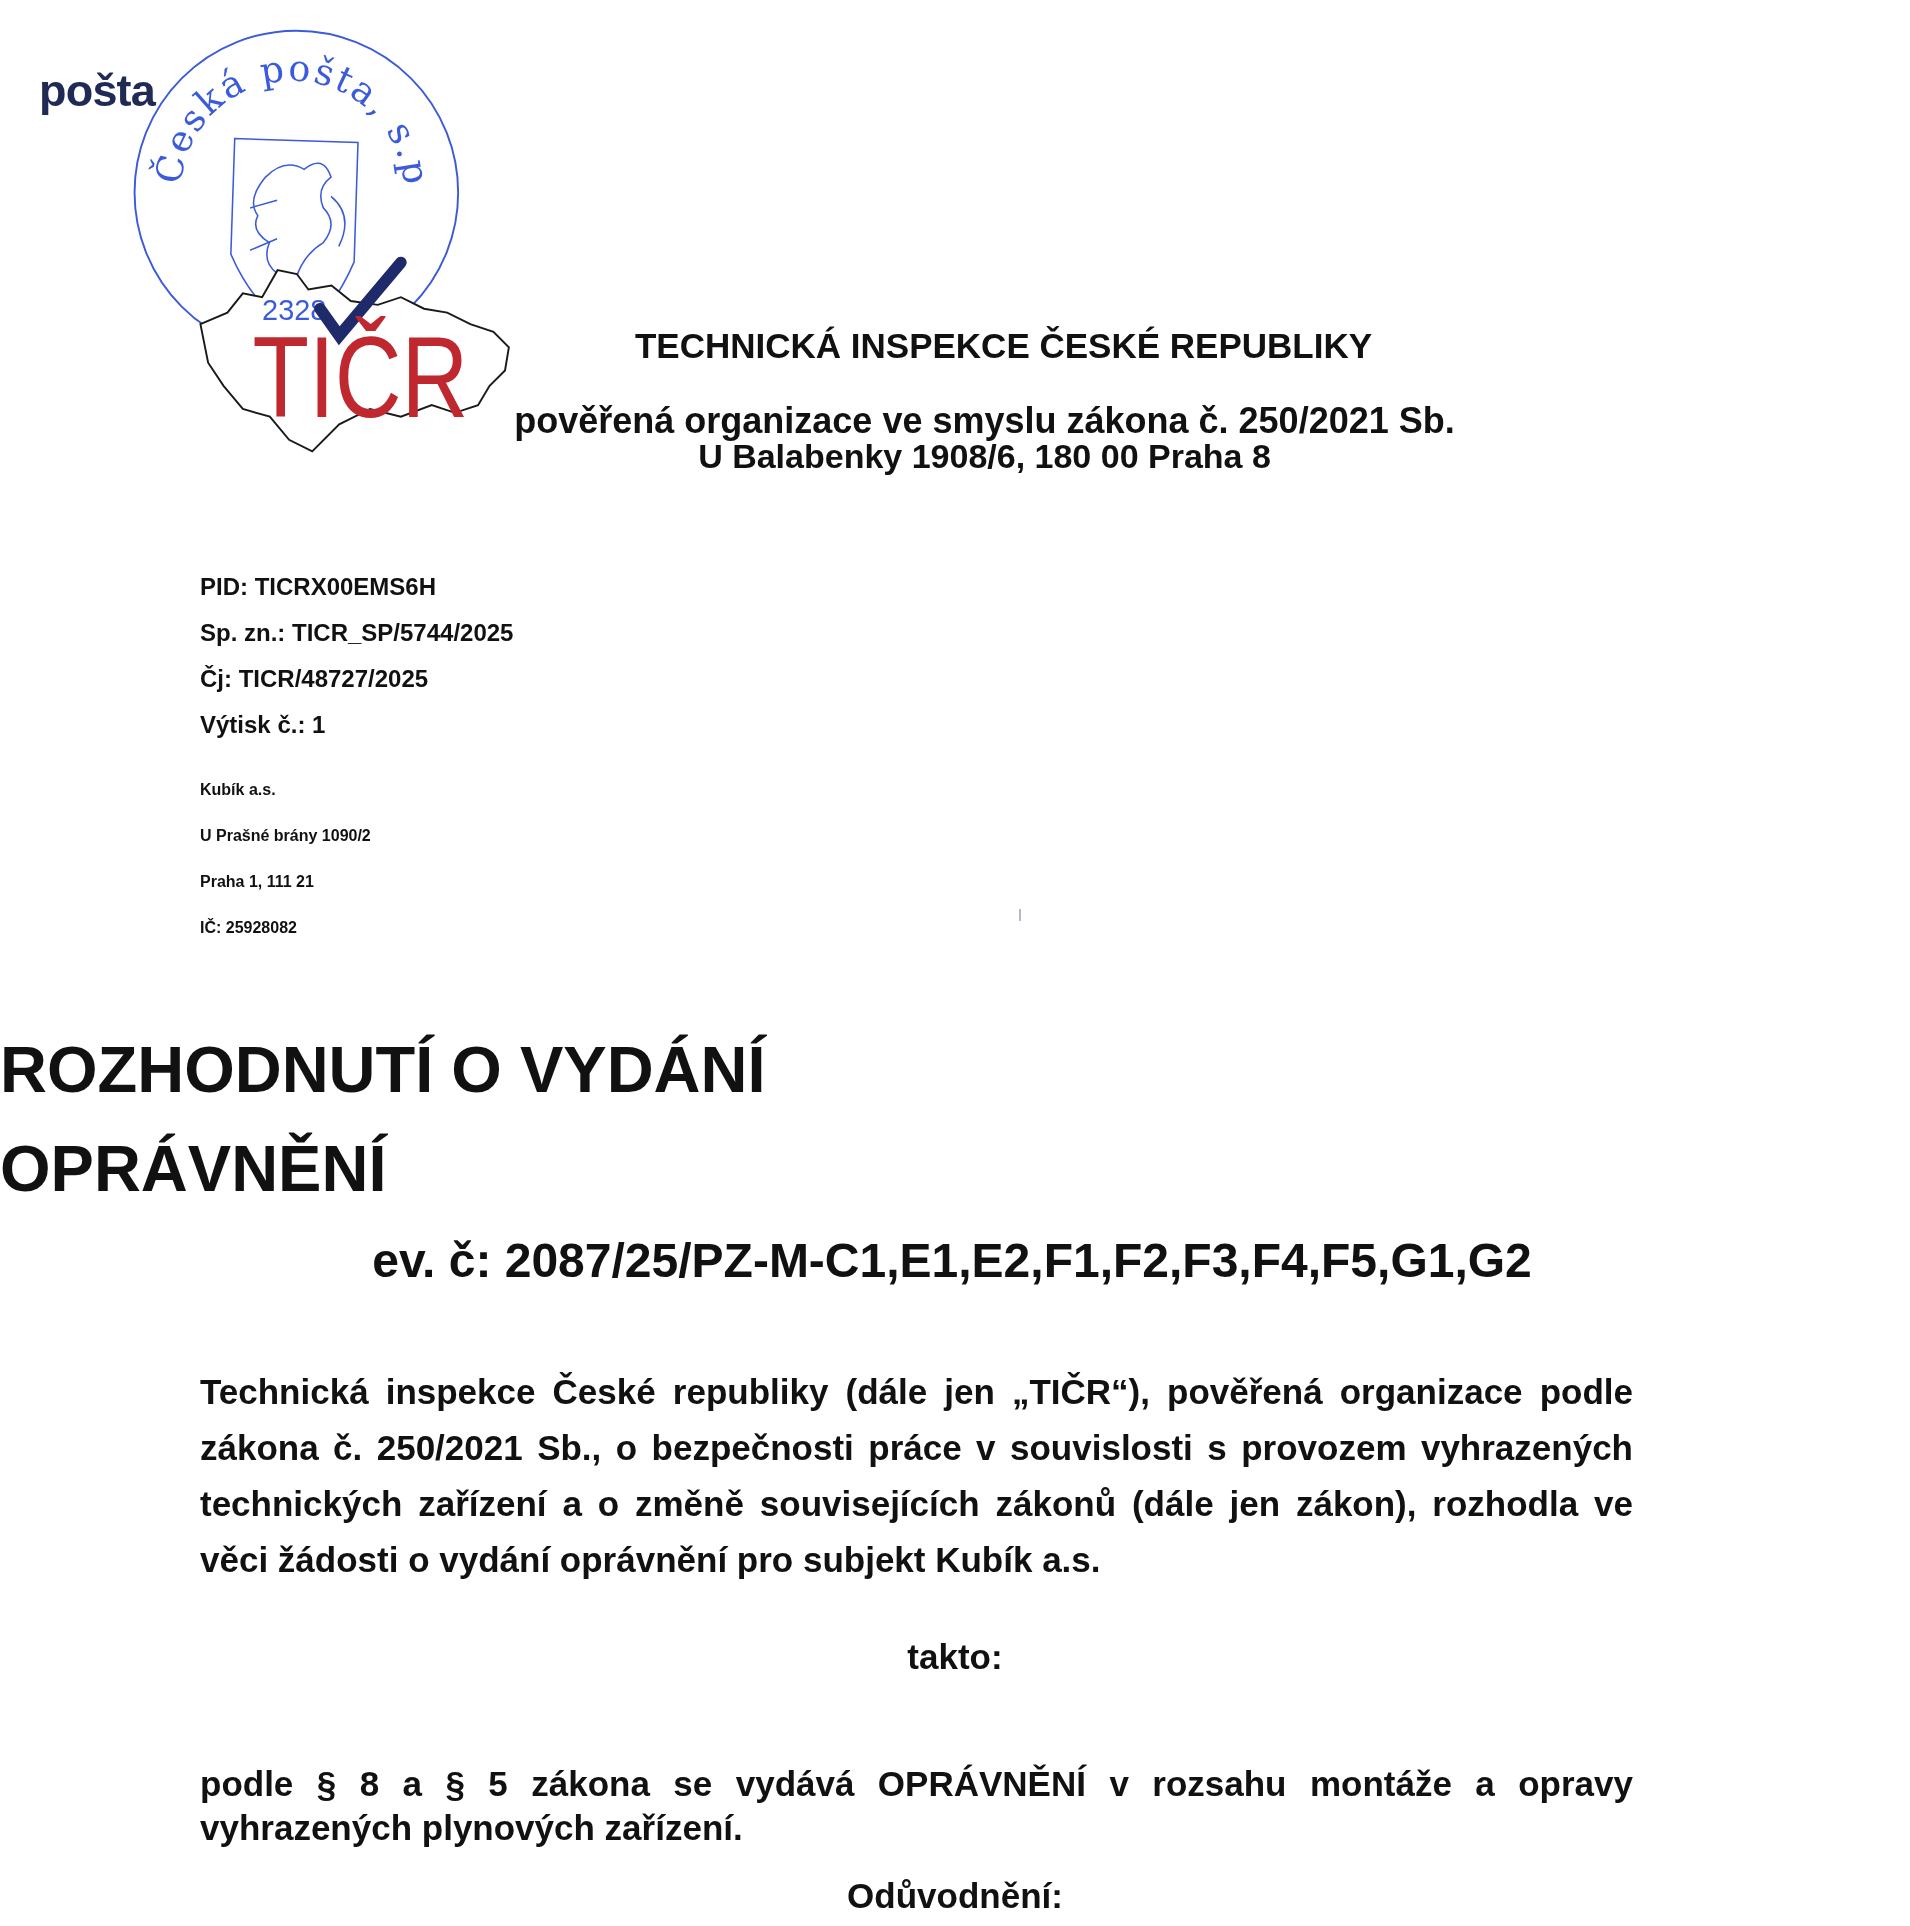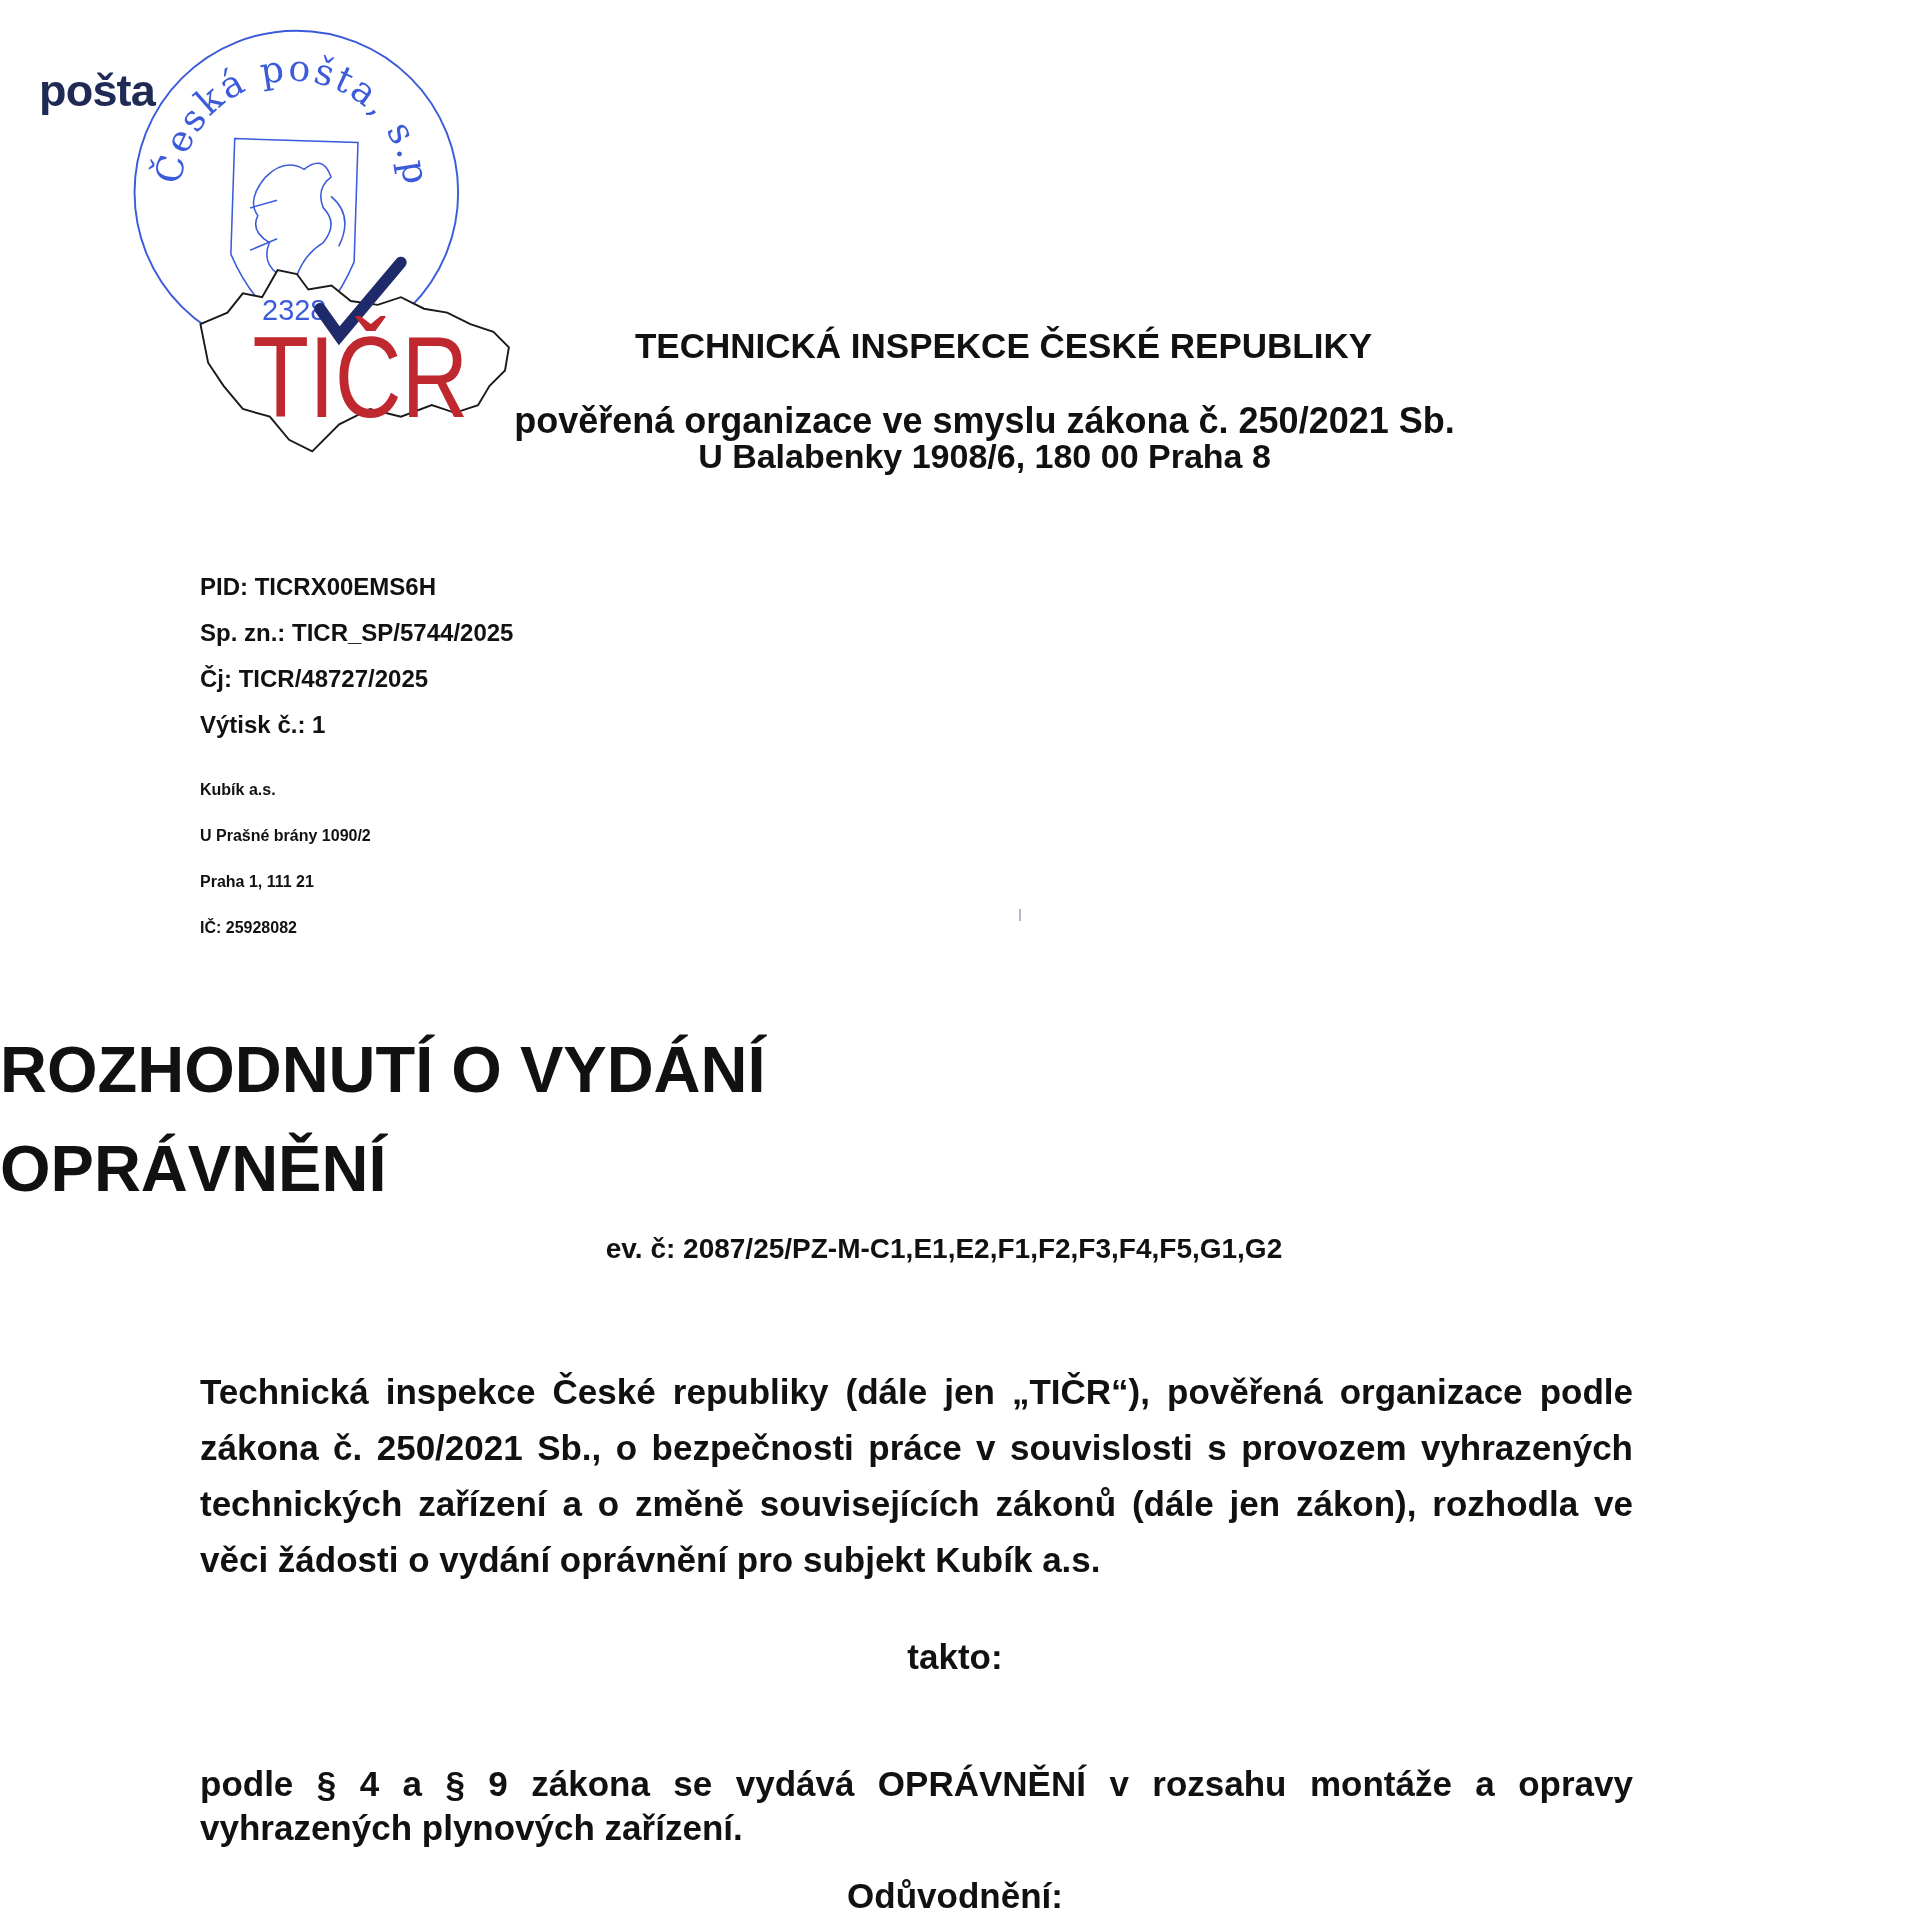--- a/index.html
+++ b/index.html
@@ -11,21 +11,21 @@
   .ticr-logo { left: 185px; top: 247px; width: 347px; height: 216px; }
   .header-line { width: 1807px; left: 0; text-align: center; font-weight: bold; }
   .h1 { top: 326px; font-size: 35px; padding-left: 200px; box-sizing: border-box; }
   .h2 { top: 400px; font-size: 36px; padding-left: 162px; box-sizing: border-box; }
   .h3 { top: 437px; font-size: 34px; padding-left: 162px; box-sizing: border-box; }
   .ref-block { left: 200px; top: 564px; font-size: 24px; font-weight: bold; line-height: 46px; }
   .addr-block { left: 200px; top: 767px; font-size: 16px; font-weight: bold; line-height: 46px; }
   .title { width: 1910px; left: 0; text-align: left; font-weight: bold; font-size: 65px; }
   .t1 { top: 1032px; }
   .t2 { top: 1131px; }
-  .evc { width: 1888px; left: 0; text-align: center; font-weight: bold; font-size: 28px; top: 1233px; }
+  .evc { width: 1888px; left: 8px; text-align: center; font-weight: bold; font-size: 48px; top: 1233px; }
   .para { left: 200px; width: 1433px; font-weight: bold; font-size: 35px; line-height: 56px; text-align: justify; }
   .p1 { top: 1364px; }
   .center-label { width: 1910px; left: 0; text-align: center; font-weight: bold; font-size: 35px; }
   .takto { top: 1637px; }
   .p2 { top: 1762px; line-height: 44px; }
   .odu { top: 1876px; }
   .speck { left: 1019px; top: 909px; width: 2.3px; height: 11.6px; background: #b8b8c8; }
 </style>
 </head>
 <body>
@@ -74,15 +74,15 @@
 </div>
 
 <div class="abs speck"></div>
 
 <div class="abs title t1">ROZHODNUTÍ O VYDÁNÍ</div>
 <div class="abs title t2">OPRÁVNĚNÍ</div>
 <div class="abs evc">ev. č: 2087/25/PZ-M-C1,E1,E2,F1,F2,F3,F4,F5,G1,G2</div>
 
 <div class="abs para p1">Technická inspekce České republiky (dále jen „TIČR“), pověřená organizace podle zákona č. 250/2021 Sb., o bezpečnosti práce v souvislosti s provozem vyhrazených technických zařízení a o změně souvisejících zákonů (dále jen zákon), rozhodla ve věci žádosti o vydání oprávnění pro subjekt Kubík a.s.</div>
 <div class="abs center-label takto">takto:</div>
-<div class="abs para p2">podle § 4 a § 9 zákona se vydává OPRÁVNĚNÍ v rozsahu montáže a opravy vyhrazených plynových zařízení.</div>
+<div class="abs para p2">podle § 8 a § 5 zákona se vydává OPRÁVNĚNÍ v rozsahu montáže a opravy vyhrazených plynových zařízení.</div>
 <div class="abs center-label odu">Odůvodnění:</div>
 
 
 </body></html>

